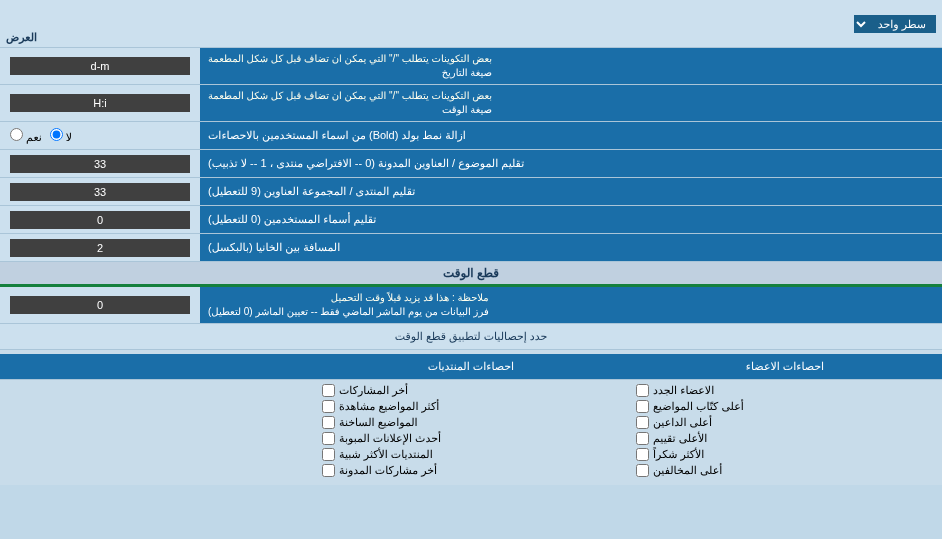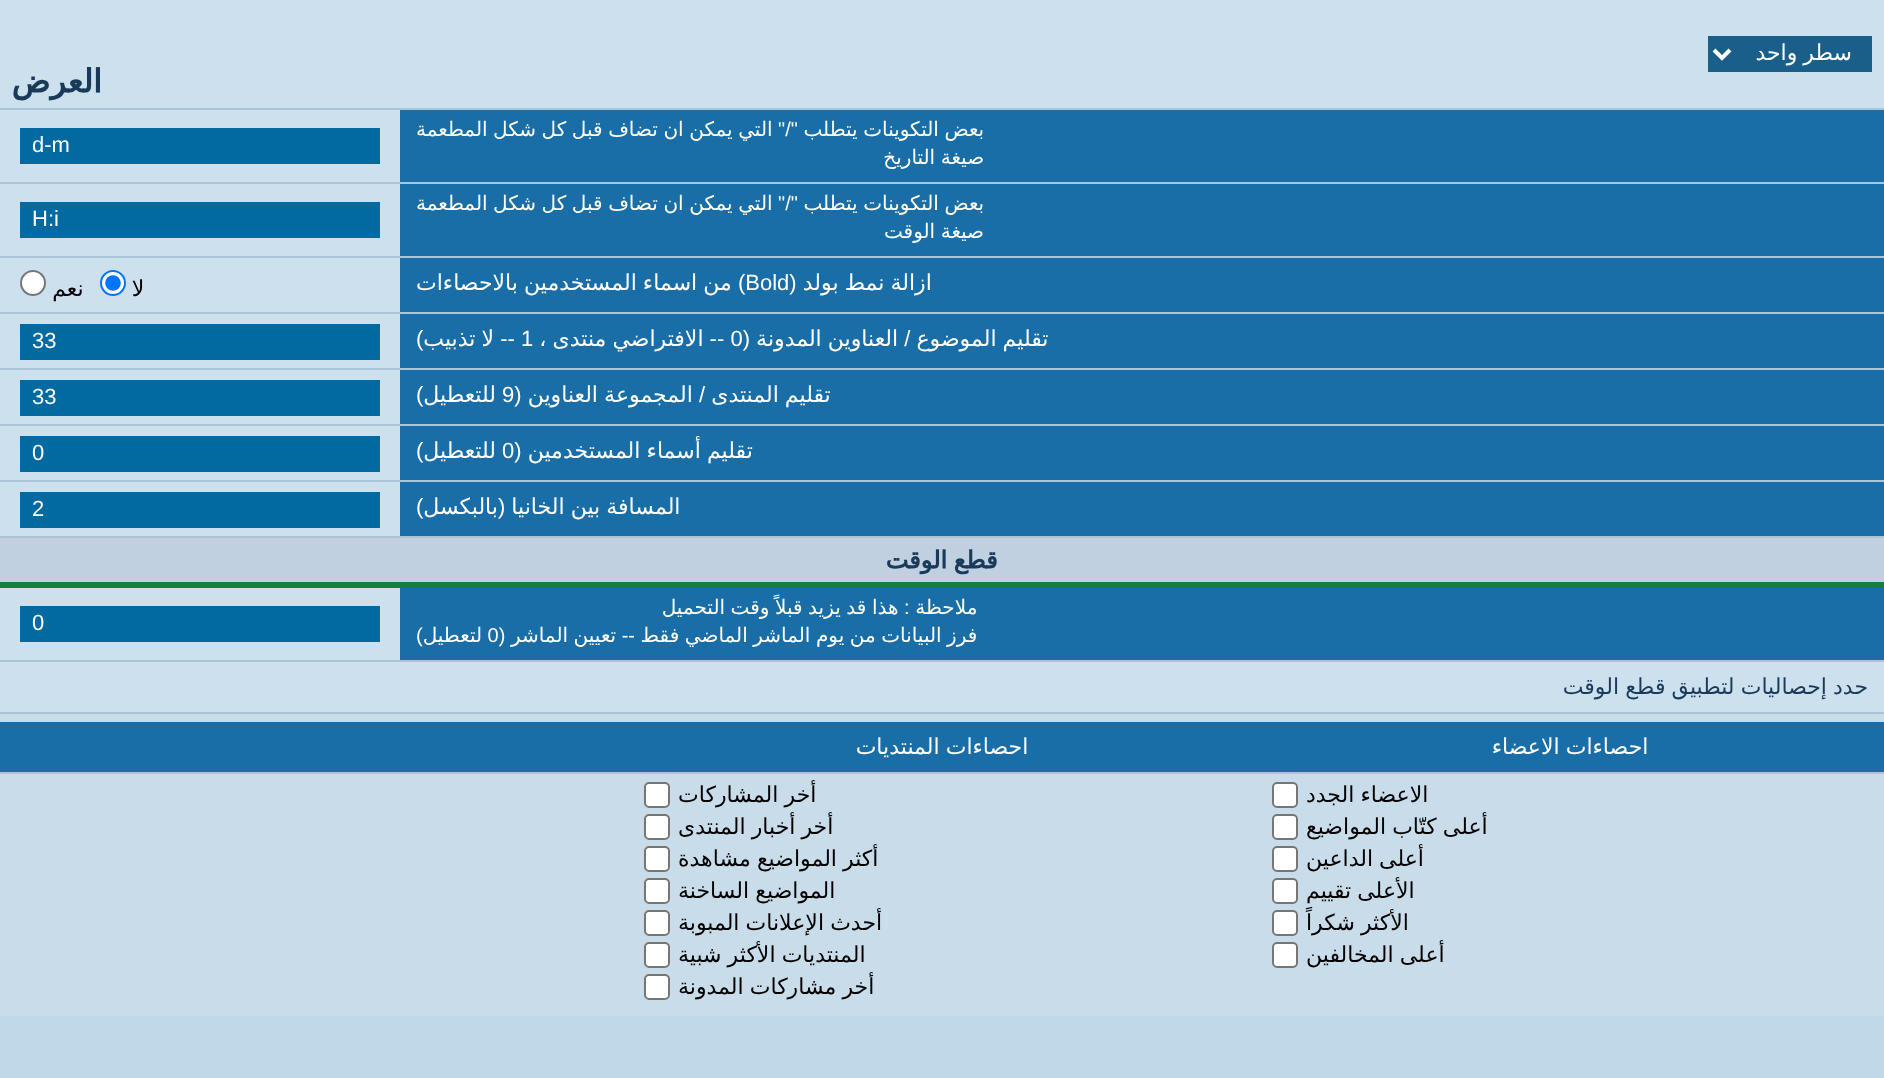--- a/index.html
+++ b/index.html
@@ -39,25 +39,26 @@
       background: #cce0ee;
       display: flex;
       align-items: center;
       justify-content: center;
       padding: 3px 6px;
       min-width: 200px;
       flex-shrink: 0;
     }
 
     .input-field {
-      background: #0369a1;
+      background: #404040;
       color: #ffffff;
       border: none;
       padding: 3px 6px;
       width: 180px;
+      text-align: center;
       font-size: 11px;
       direction: ltr;
     }
 
     .header-row {
       background: #cce0ee;
       display: flex;
       align-items: center;
       justify-content: space-between;
       padding: 3px 6px;
@@ -68,21 +69,21 @@
       background: #1a5f8a;
       color: #fff;
       border: none;
       padding: 2px 6px;
       font-size: 11px;
       direction: rtl;
     }
 
     .header-label {
       color: #1a3a5a;
-      font-size: 16px;
+      font-size: 11px;
       font-weight: bold;
       margin-top: 28px;
     }
 
     .radio-cell {
       background: #cce0ee;
       display: flex;
       align-items: center;
       justify-content: flex-end;
       padding: 3px 10px;
@@ -165,21 +166,21 @@
     }
 
     .checkbox-item input[type="checkbox"] {
       margin: 0;
     }
 
     .apply-row {
       background: #cce0ee;
       display: flex;
       align-items: center;
-      justify-content: flex-start;
+      justify-content: center;
       padding: 4px 8px;
       border-bottom: 1px solid #aac5d8;
       min-height: 26px;
     }
 
     .apply-label {
       color: #1a3a5a;
       font-size: 11px;
     }
   </style>
@@ -315,24 +316,20 @@
         <input type="checkbox" style="">
       </div>
     </div>
 
     <div class="checkbox-col">
       <div class="checkbox-item">
         <span>أخر المشاركات</span>
         <input type="checkbox" style="">
       </div>
       <div class="checkbox-item">
-        <span>أخر أخبار المنتدى</span>
-        <input type="checkbox" style="">
-      </div>
-      <div class="checkbox-item">
         <span>أكثر المواضيع مشاهدة</span>
         <input type="checkbox" style="">
       </div>
       <div class="checkbox-item">
         <span>المواضيع الساخنة</span>
         <input type="checkbox" style="">
       </div>
       <div class="checkbox-item">
         <span>أحدث الإعلانات المبوبة</span>
         <input type="checkbox" style="">

